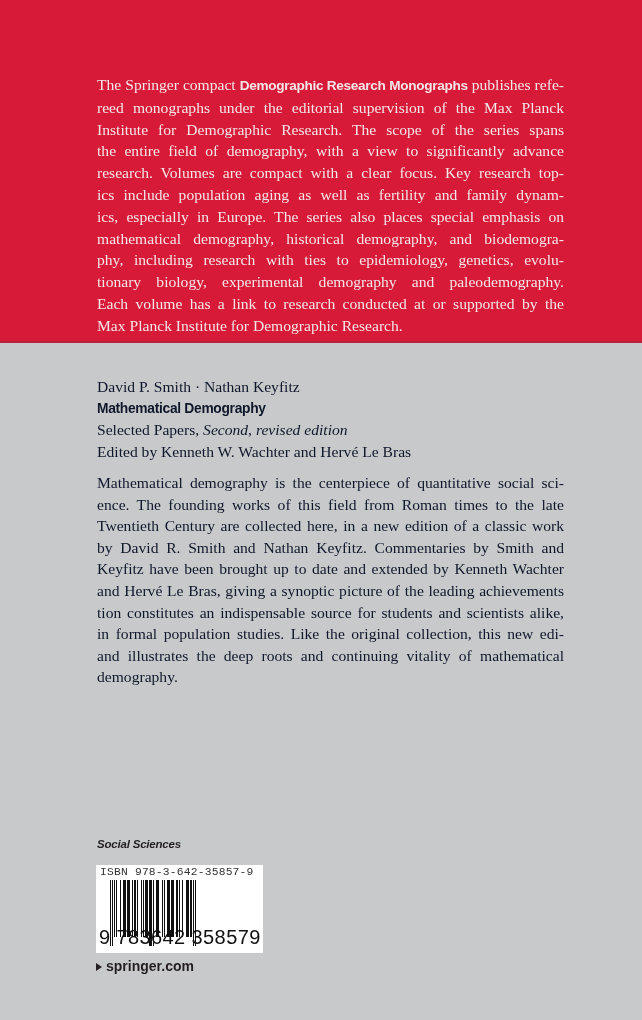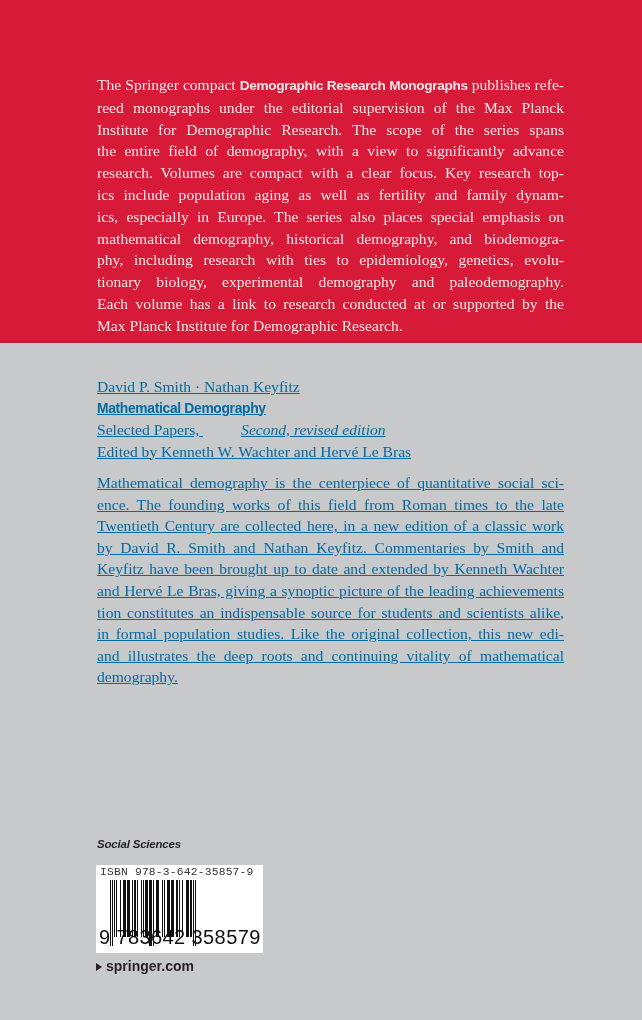--- a/index.html
+++ b/index.html
@@ -3,25 +3,25 @@
 <meta charset="utf-8">
 <style>
   html, body { margin:0; padding:0; }
   body { width:642px; height:1020px; background:#c8c9cb; position:relative; overflow:hidden; font-family:"Liberation Serif", serif; }
   .red { position:absolute; left:0; top:0; width:642px; height:342px; background:#d71a37; }
   .red-edge { position:absolute; left:0; top:341px; width:642px; height:2px; background:#b8213a; }
   .series { position:absolute; left:97px; top:74px; width:467px; color:#f4e6e8; font-size:15.6px; line-height:21.8px; text-align:justify; }
   .series b { font-family:"Liberation Sans", sans-serif; font-weight:bold; font-size:13.6px; letter-spacing:-0.3px; }
   .line { display:block; text-align:justify; text-align-last:justify; white-space:nowrap; }
   .line.last { text-align-last:left; }
-  .info { position:absolute; left:97px; top:376px; width:467px; color:#0369a1;text-decoration:underline; }
+  .info { position:absolute; left:97px; top:376px; width:467px; color:#0f172a; }
   .authors { font-size:15.6px; line-height:21.5px; }
   .title { font-family:"Liberation Sans", sans-serif; font-weight:bold; font-size:13.8px; line-height:21.5px; letter-spacing:-0.3px; }
   .sub { font-size:15.6px; line-height:21.5px; }
-  .sub i { font-style:italic;margin-left:38px; }
+  .sub i { font-style:italic; }
   .desc { font-size:15.6px; line-height:21.6px; margin-top:10px; }
   .cat { position:absolute; left:97px; top:838px; font-family:"Liberation Sans", sans-serif; font-weight:bold; font-size:11.5px; color:#231f20; letter-spacing:-0.2px;font-style:italic; }
   .barcode { position:absolute; left:96px; top:865px; width:167px; height:88px; background:#fff; }
   .isbn { position:absolute; left:4px; top:1px; font-family:"Liberation Mono", monospace; font-size:11.3px; color:#333; letter-spacing:0.2px; white-space:nowrap; }
   .bars { position:absolute; left:14px; top:15px; width:149px; height:57px; display:flex; align-items:flex-start; }
   .bar { height:57px; background:#111; }
   .bar.long { height:66px; }
   .gap { height:57px; }
   .digits { position:absolute; left:3px; top:61px; font-family:"Liberation Sans", sans-serif; font-size:20px; color:#111; white-space:nowrap; letter-spacing:0.4px; }
   .springer { position:absolute; left:96px; top:958px; font-family:"Liberation Sans", sans-serif; font-weight:bold; font-size:14px; color:#231f20; }

